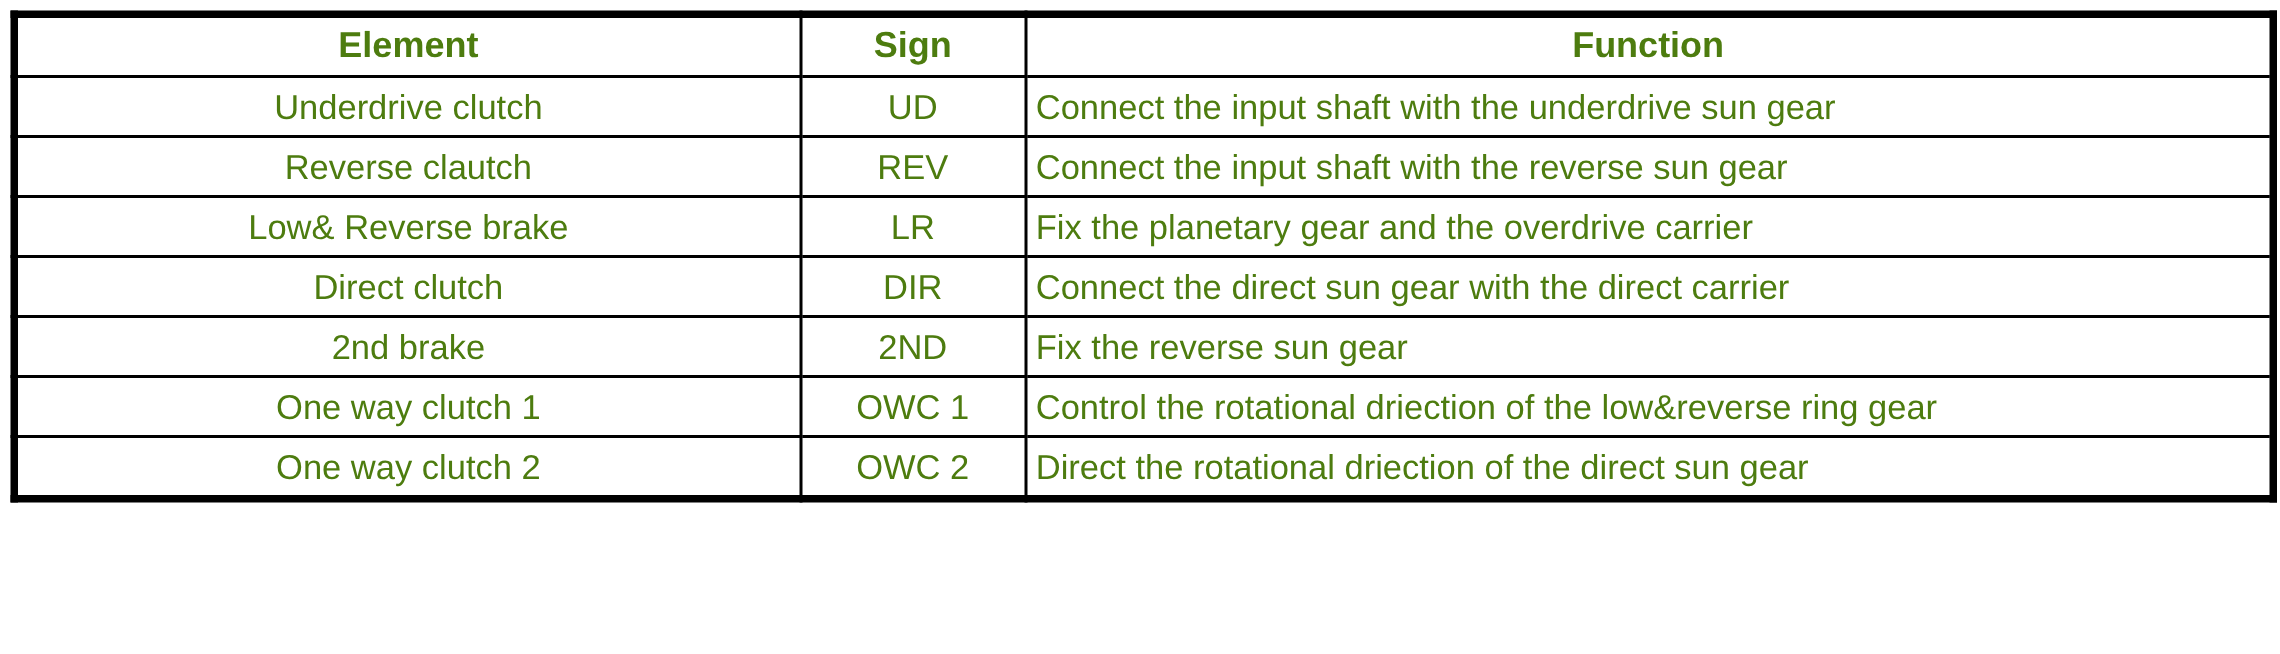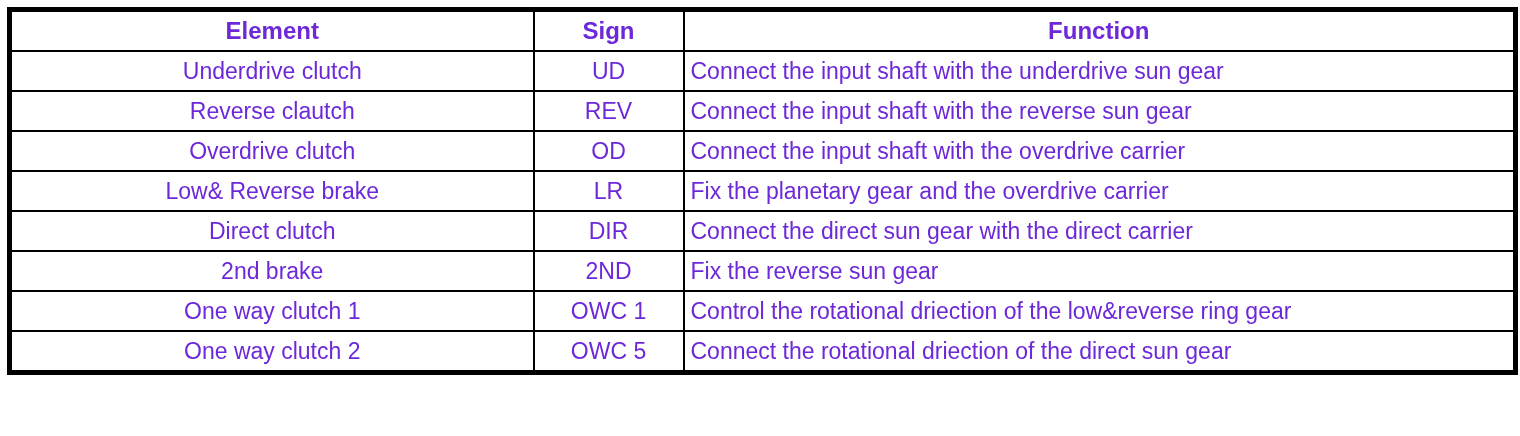--- a/index.html
+++ b/index.html
@@ -16,21 +16,21 @@
     height: 436px;
     padding: 7px 7px 6px 7px;
     background: #ffffff;
   }
   table.func-table {
     border-collapse: collapse;
     table-layout: fixed;
     width: 1506px;
     font-family: "Liberation Sans", sans-serif;
     font-size: 23px;
-    color: #6d28d9;
+    color: #4d7c0f;
     background: #ffffff;
     border: 5px solid #000000;
   }
   table.func-table th,
   table.func-table td {
     border: 2px solid #000000;
     height: 38px;
     padding: 0 6px;
     white-space: nowrap;
     overflow: hidden;
@@ -68,25 +68,20 @@
         <td class="cell-element">Underdrive clutch</td>
         <td class="cell-sign">UD</td>
         <td class="cell-function">Connect the input shaft with the underdrive sun gear</td>
       </tr>
       <tr>
         <td class="cell-element">Reverse clautch</td>
         <td class="cell-sign">REV</td>
         <td class="cell-function">Connect the input shaft with the reverse sun gear</td>
       </tr>
       <tr>
-        <td class="cell-element">Overdrive clutch</td>
-        <td class="cell-sign">OD</td>
-        <td class="cell-function">Connect the input shaft with the overdrive carrier</td>
-      </tr>
-      <tr>
         <td class="cell-element">Low&amp; Reverse brake</td>
         <td class="cell-sign">LR</td>
         <td class="cell-function">Fix the planetary gear and the overdrive carrier</td>
       </tr>
       <tr>
         <td class="cell-element">Direct clutch</td>
         <td class="cell-sign">DIR</td>
         <td class="cell-function">Connect the direct sun gear with the direct carrier</td>
       </tr>
       <tr>
@@ -94,18 +89,18 @@
         <td class="cell-sign">2ND</td>
         <td class="cell-function">Fix the reverse sun gear</td>
       </tr>
       <tr>
         <td class="cell-element">One way clutch 1</td>
         <td class="cell-sign">OWC 1</td>
         <td class="cell-function">Control the rotational driection of the low&amp;reverse ring gear</td>
       </tr>
       <tr>
         <td class="cell-element">One way clutch 2</td>
-        <td class="cell-sign">OWC 5</td>
-        <td class="cell-function">Connect the rotational driection of the direct sun gear</td>
+        <td class="cell-sign">OWC 2</td>
+        <td class="cell-function">Direct the rotational driection of the direct sun gear</td>
       </tr>
     </tbody>
   </table>
 </div>
 
 </body></html>

